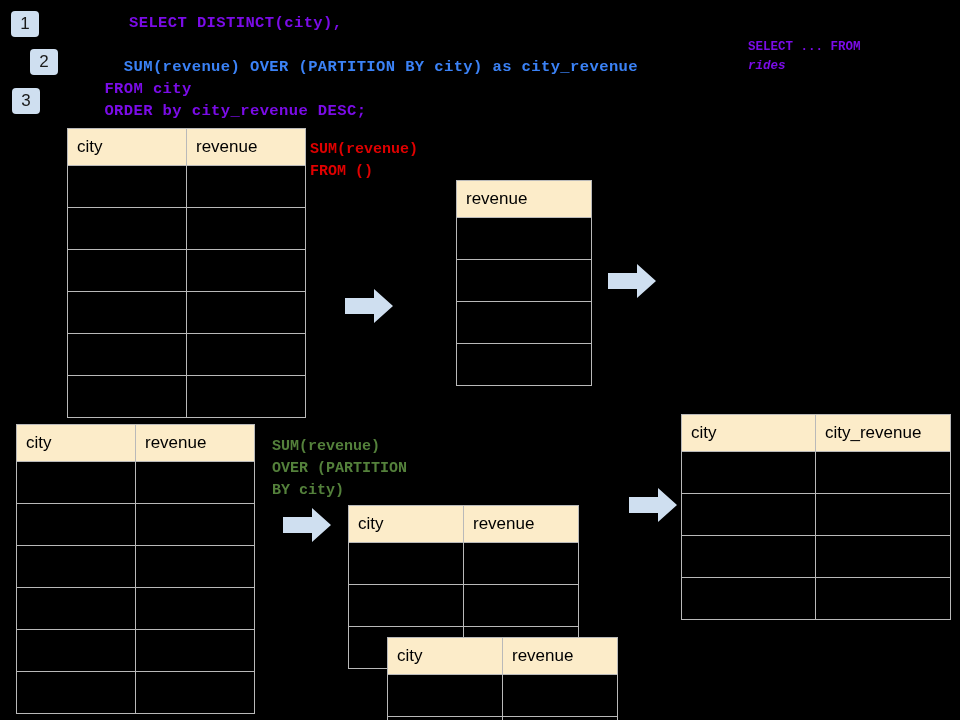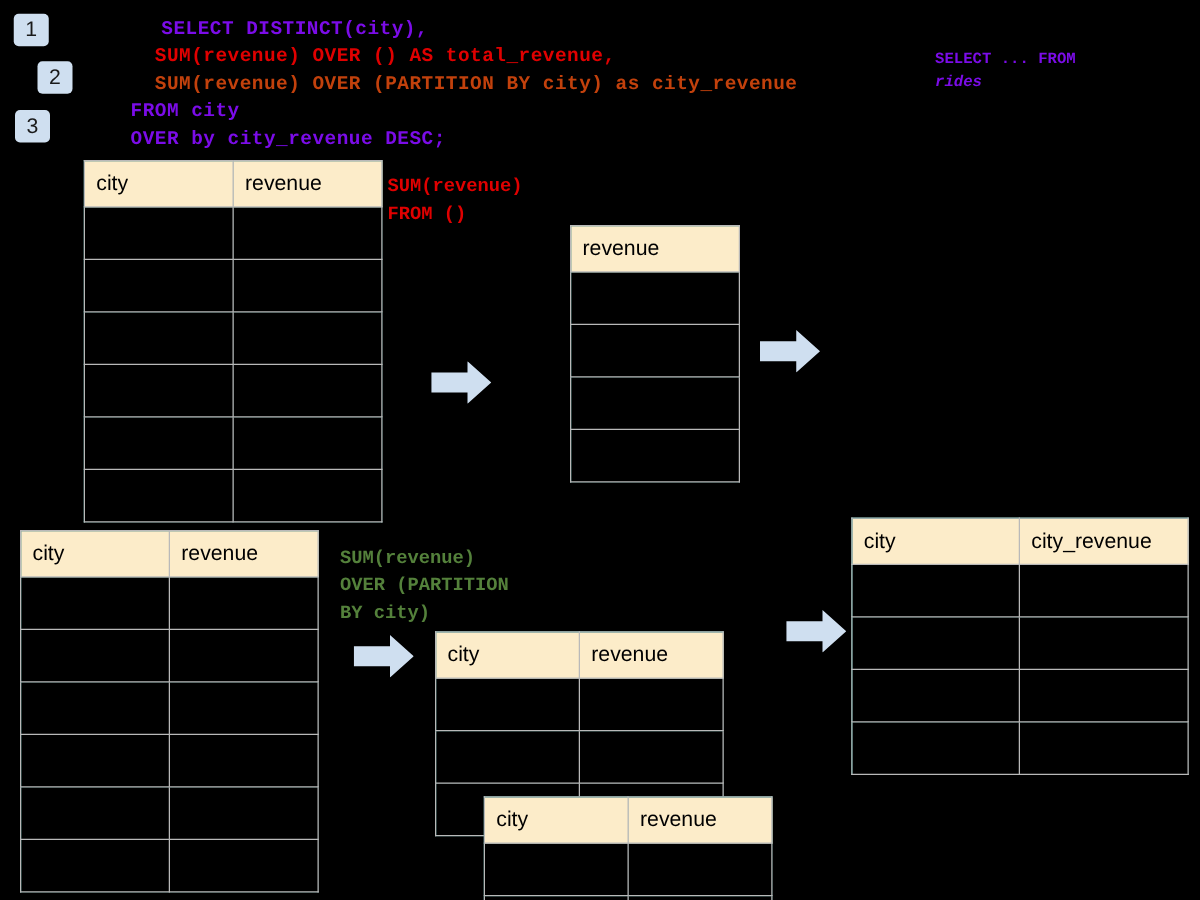--- a/index.html
+++ b/index.html
@@ -42,21 +42,21 @@
     position: absolute;
     font-family: "Liberation Mono", monospace;
     font-size: 15.5px;
     line-height: 22px;
     white-space: pre;
     letter-spacing: 0.4px;
     font-weight: bold;
   }
   .code.purple { color: #7b0ce8; }
   .code.red    { color: #e00000; }
-  .code.green  { color: #c2410c; }
+  .code.green  { color: #3b82f6; }
 
   .code-small {
     position: absolute;
     font-family: "Liberation Mono", monospace;
     font-size: 12.5px;
     line-height: 19px;
     white-space: pre;
     color: #7b0ce8;
     font-weight: bold;
     text-align: right;
@@ -72,21 +72,21 @@
     font-weight: bold;
   }
   .annot.red   { color: #e00000; }
   .annot.green { color: #54813b; }
 
   
   .tbl {
     position: absolute;
     border-collapse: collapse;
     table-layout: fixed;
-    background: #0f766e;
+    background: #86efac;
   }
   .tbl td, .tbl th {
     border: 1px solid #b9b9b9;
     padding: 0;
     margin: 0;
     background: #000000;
   }
   .tbl th {
     background: #fcecc9;
     color: #000000;
@@ -109,24 +109,23 @@
 </head>
 <body>
 
 <div id="stage">
 
   <div class="badge" style="left:11px; top:11px;">1</div>
   <div class="badge" style="left:30px; top:49px;">2</div>
   <div class="badge" style="left:12px; top:88px;">3</div>
 
   <div class="code purple" style="left:85px; top:12px;margin-left:44px;">SELECT DISTINCT(city),</div>
-  <div class="code red" style="left:85px; top:34px;">    SUM(revenue) OVER () AS total_revenue,</div>
   <div class="code green" style="left:85px; top:56px;">    SUM(revenue) OVER (PARTITION BY city) as city_revenue</div>
   <div class="code purple" style="left:85px; top:78px;">  FROM city</div>
-  <div class="code purple" style="left:85px; top:100px;">  OVER by city_revenue DESC;</div>
+  <div class="code purple" style="left:85px; top:100px;">  ORDER by city_revenue DESC;</div>
 
   <div class="code-small" style="left:748px; top:38px;">SELECT ... FROM</div>
   <div class="code-small" style="left:748px; top:57px;font-style:italic;">rides</div>
 
   <div class="annot red" style="left:310px; top:139px;">SUM(revenue)</div>
   <div class="annot red" style="left:310px; top:161px;">FROM ()</div>
 
   <div class="annot green" style="left:272px; top:436px;">SUM(revenue)</div>
   <div class="annot green" style="left:272px; top:458px;">OVER (PARTITION</div>
   <div class="annot green" style="left:272px; top:480px;">BY city)</div>

